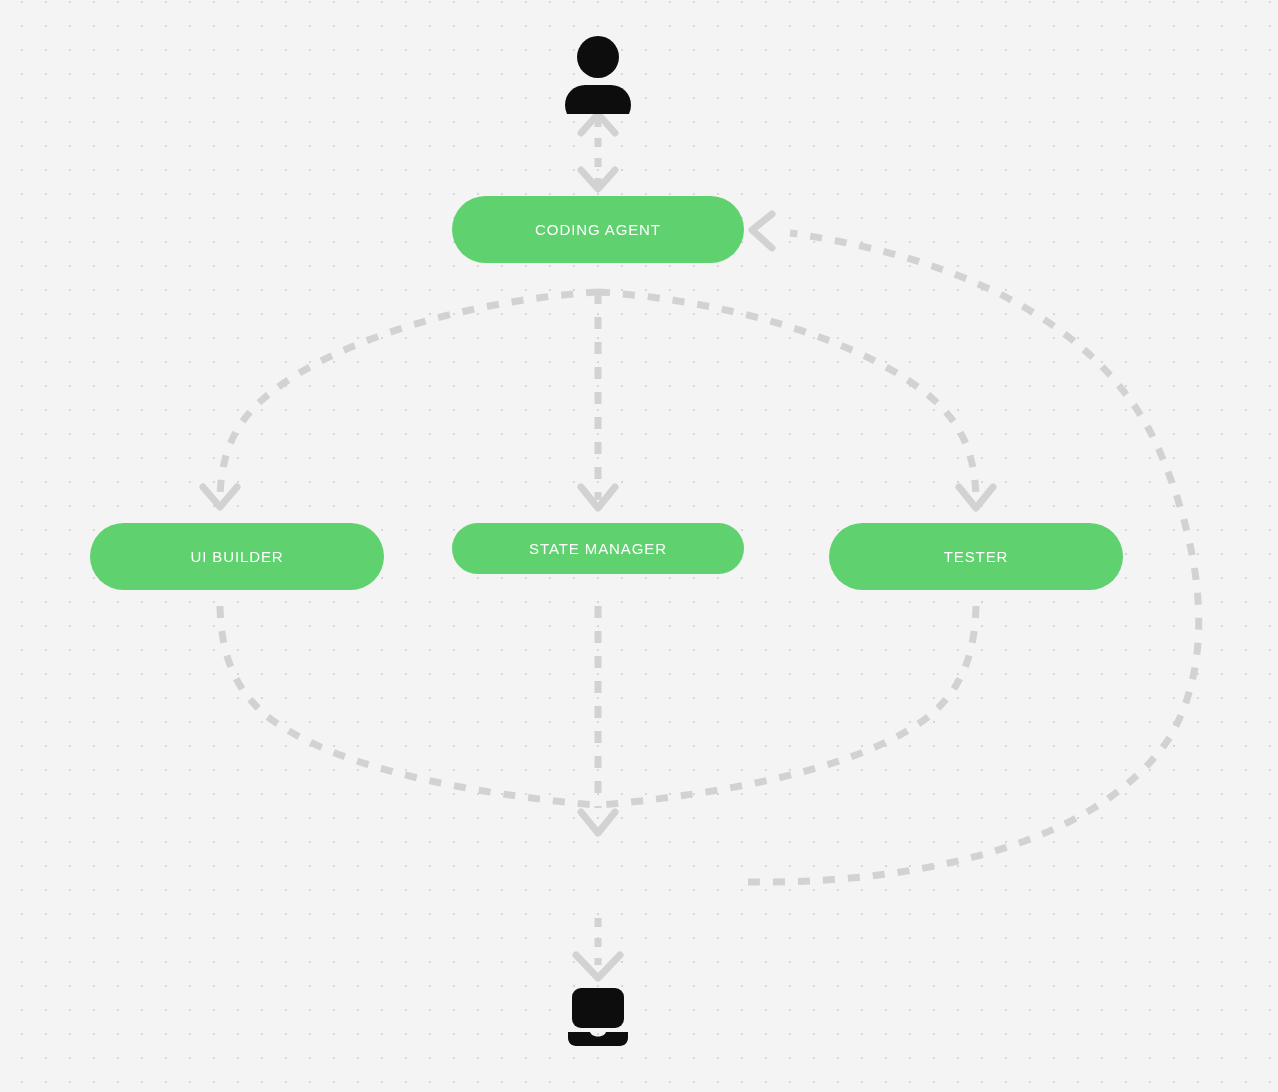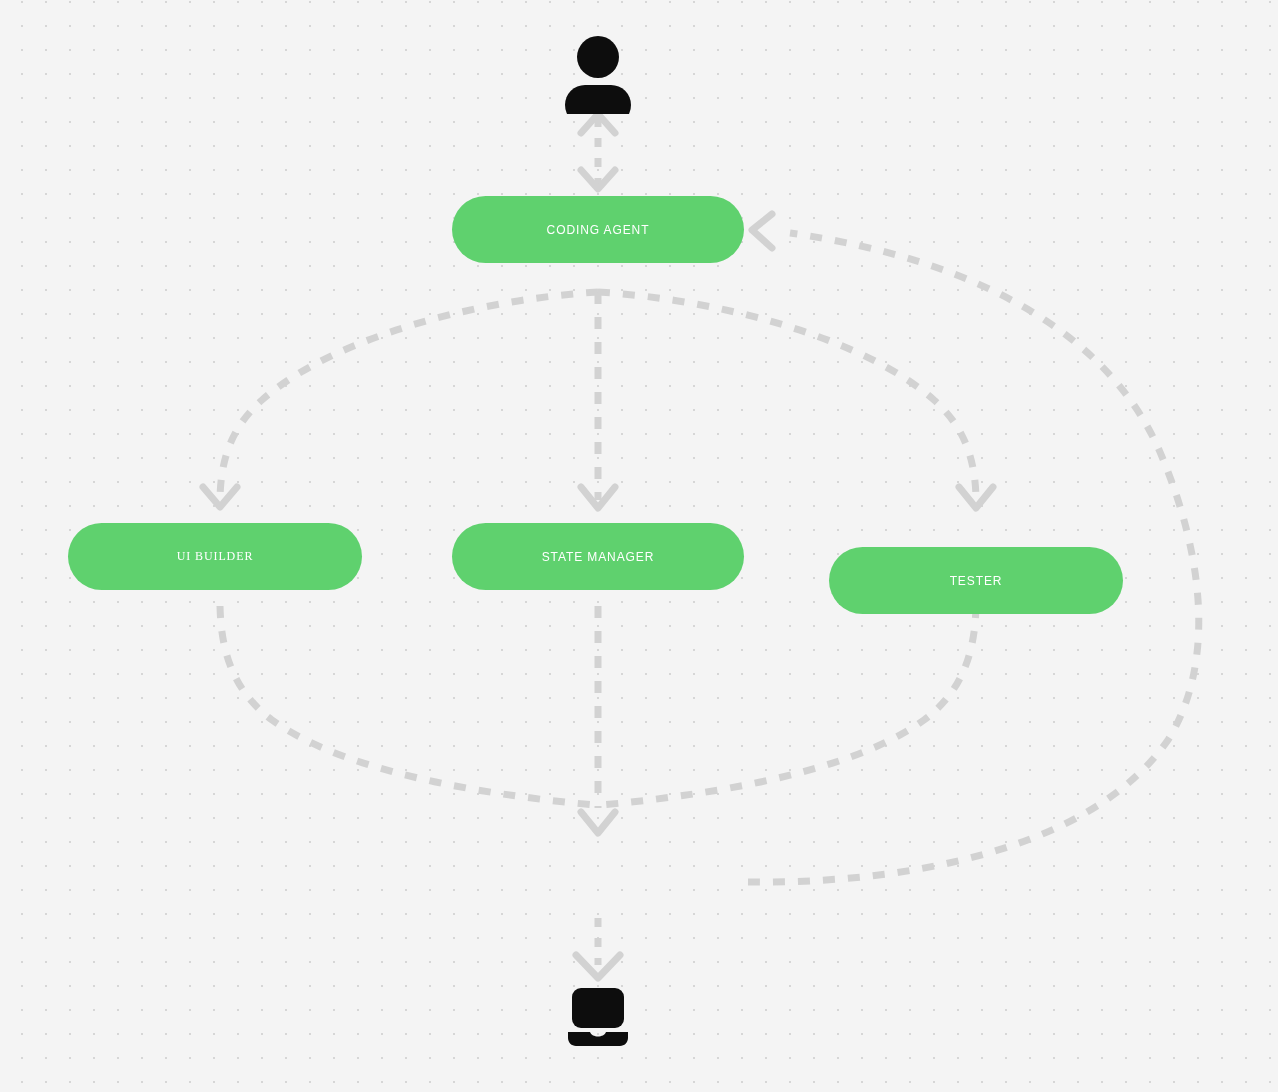--- a/index.html
+++ b/index.html
@@ -28,21 +28,21 @@
     pointer-events: none;
   }
   .node {
     position: absolute;
     display: flex;
     align-items: center;
     justify-content: center;
     border-radius: 999px;
     color: #ffffff;
     letter-spacing: 0.9px;
-    font-size: 12px;
+    font-size: 15px;
     font-weight: 400;
     cursor: pointer;
     user-select: none;
     box-sizing: border-box;
   }
   .node-label {
     pointer-events: none;
     white-space: nowrap;
   }
   .endpoint-icon {
@@ -109,29 +109,29 @@
     <svg width="72" height="78" viewBox="0 0 72 78" xmlns="http://www.w3.org/2000/svg">
       <circle cx="36" cy="21" r="21" fill="#0d0d0d"></circle>
       <rect x="3" y="49" width="66" height="40" rx="20" ry="20" fill="#0d0d0d"></rect>
     </svg>
   </div>
 
   <div class="node" style="left:452px; top:196px; width:292px; height:67px; background:#5fd16e;">
     <span class="node-label">CODING AGENT</span>
   </div>
 
-  <div class="node" style="left:68px; top:523px; width:294px; height:67px; background:#5fd16e;font-family:Liberation Serif, serif;">
+  <div class="node" style="left:90px; top:523px; width:294px; height:67px; background:#5fd16e;">
     <span class="node-label">UI BUILDER</span>
   </div>
 
-  <div class="node" style="left:452px; top:523px; width:292px; height:67px; background:#5fd16e;">
+  <div class="node" style="left:452px; top:523px; width:292px; height:51px; background:#5fd16e;">
     <span class="node-label">STATE MANAGER</span>
   </div>
 
-  <div class="node" style="left:829px; top:547px; width:294px; height:67px; background:#5fd16e;">
+  <div class="node" style="left:829px; top:523px; width:294px; height:67px; background:#5fd16e;">
     <span class="node-label">TESTER</span>
   </div>
 
 
   <div class="endpoint-icon" style="left:568px; top:988px; width:60px; height:58px;">
     <svg width="60" height="58" viewBox="0 0 60 58" xmlns="http://www.w3.org/2000/svg">
       <rect x="4" y="0" width="52" height="40" rx="9" ry="9" fill="#0d0d0d"></rect>
       <path d="M 0,44 L 22,44 C 24,50 36,50 38,44 L 60,44 L 60,50 C 60,54.4 56.4,58 52,58
                L 8,58 C 3.6,58 0,54.4 0,50 Z" fill="#0d0d0d"></path>
     </svg>

